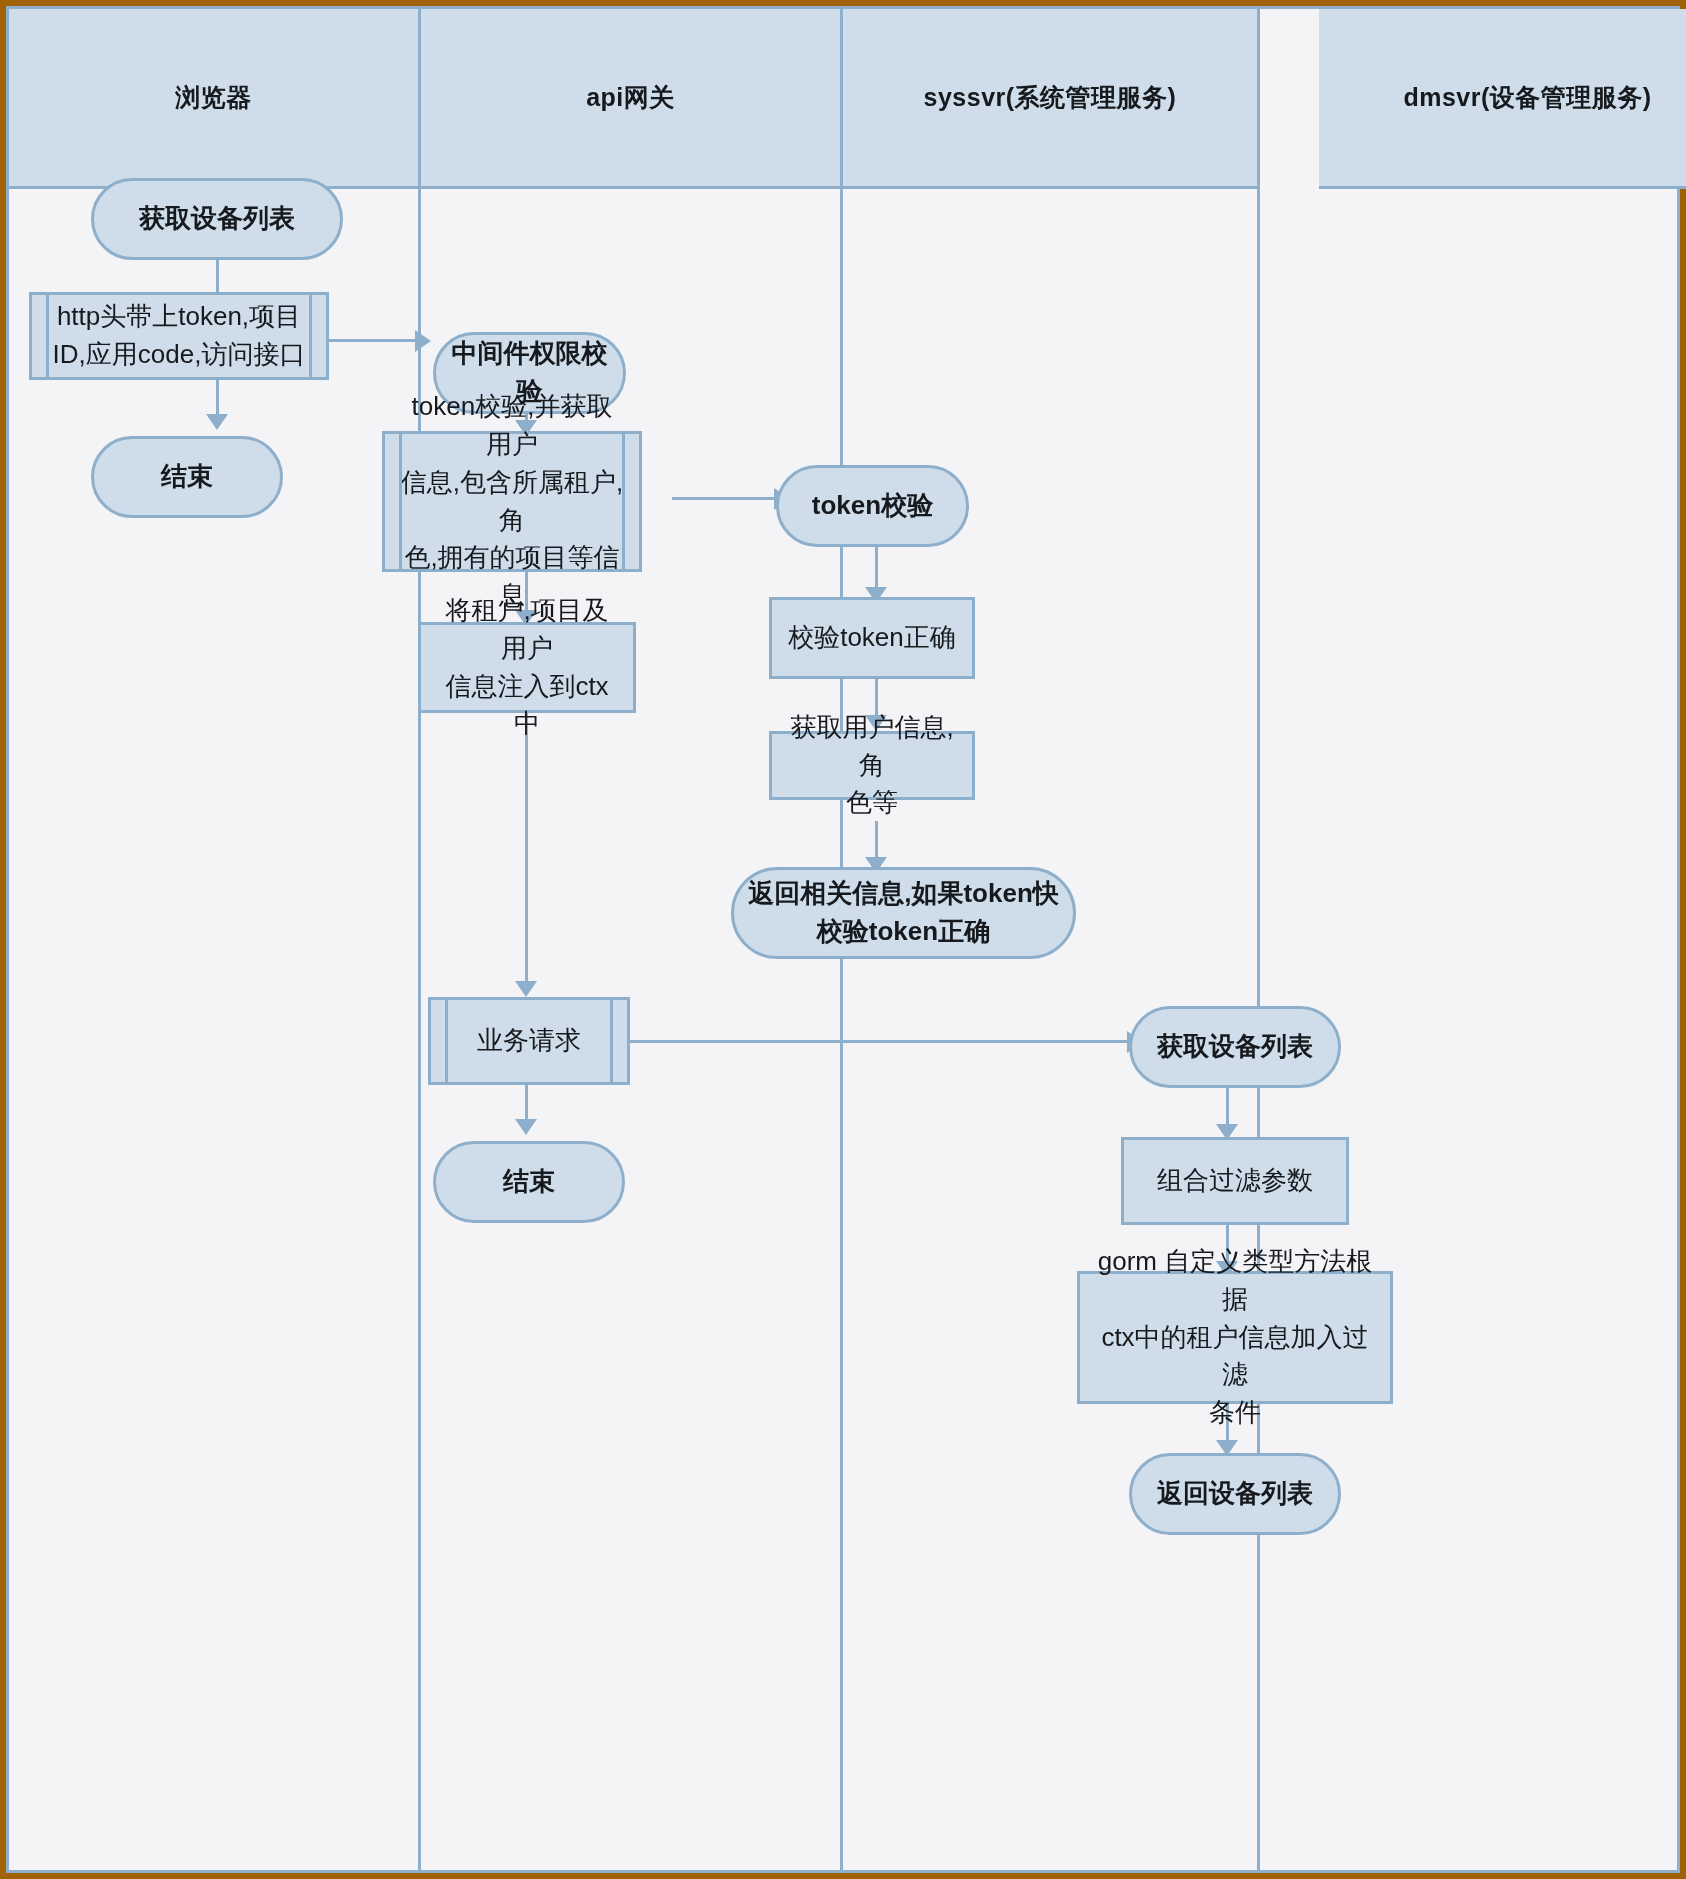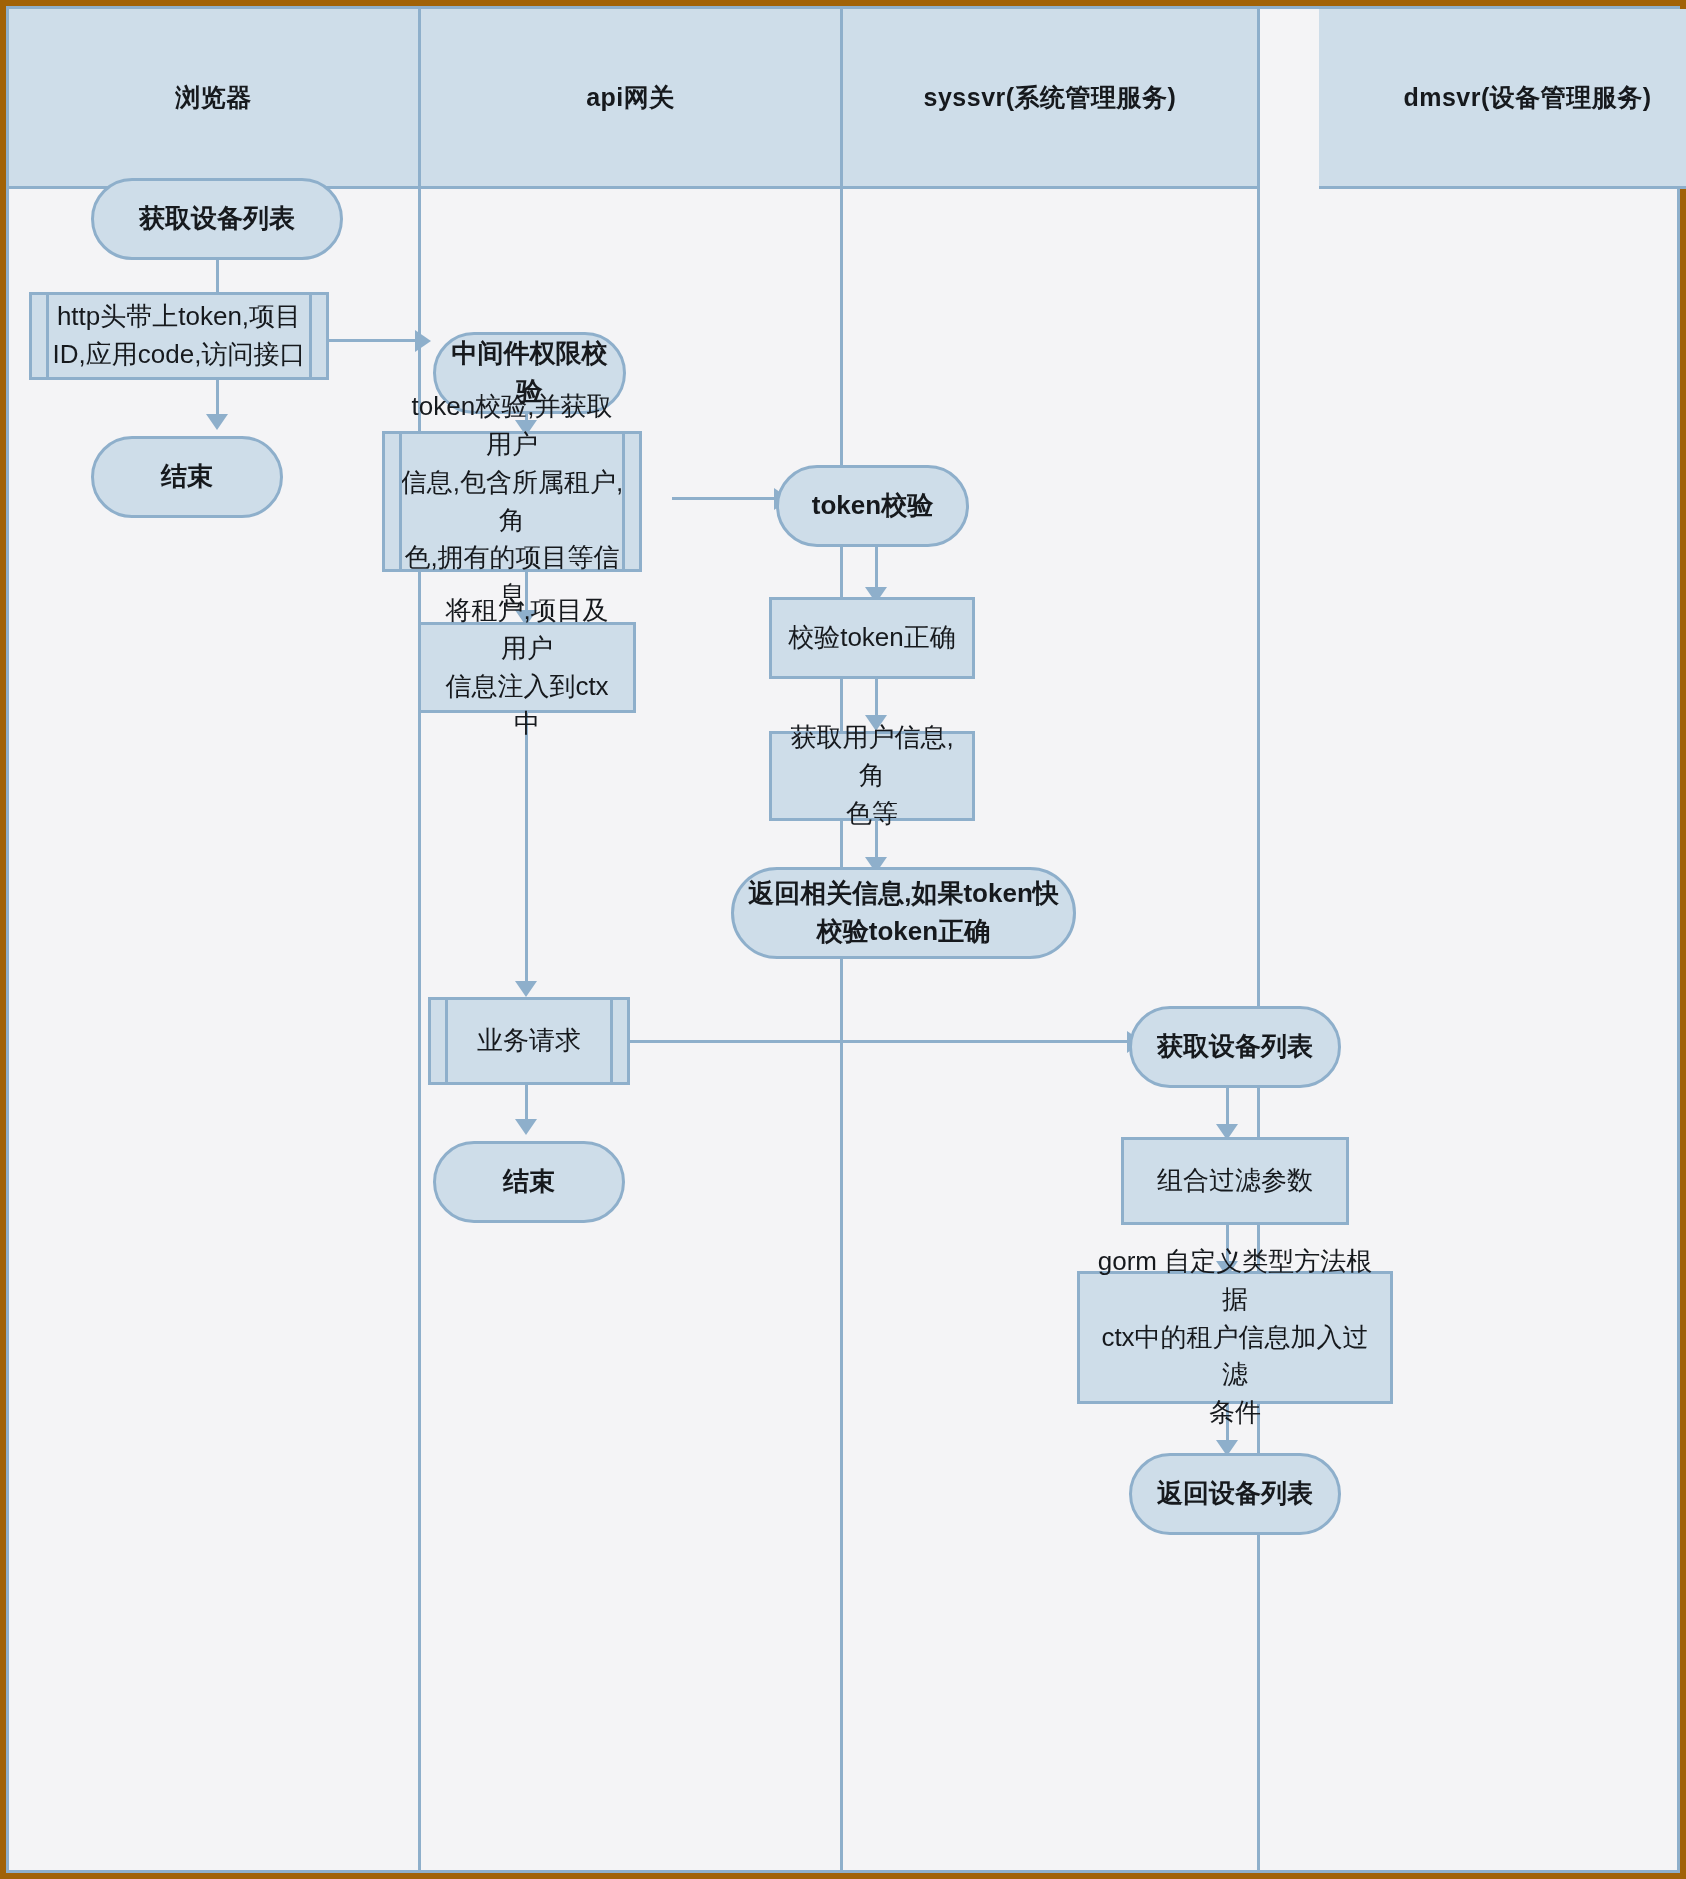--- a/index.html
+++ b/index.html
@@ -219,21 +219,21 @@
     </div>
 
     <div class="node terminator" style="left:767px; top:456px; width:193px; height:82px;">
       <span class="txt">token校验</span>
     </div>
 
     <div class="node process" style="left:760px; top:588px; width:206px; height:82px;">
       <span class="txt">校验token正确</span>
     </div>
 
-    <div class="node process" style="left:760px; top:722px; width:206px; height:90px;">
+    <div class="node process" style="left:760px; top:722px; width:206px; height:69px;">
       <span class="txt">获取用户信息,角
 色等</span>
     </div>
 
     <div class="node terminator" style="left:722px; top:858px; width:345px; height:92px;">
       <span class="txt">返回相关信息,如果token快
 校验token正确</span>
     </div>
 
     <div class="node terminator" style="left:1120px; top:997px; width:212px; height:82px;">

